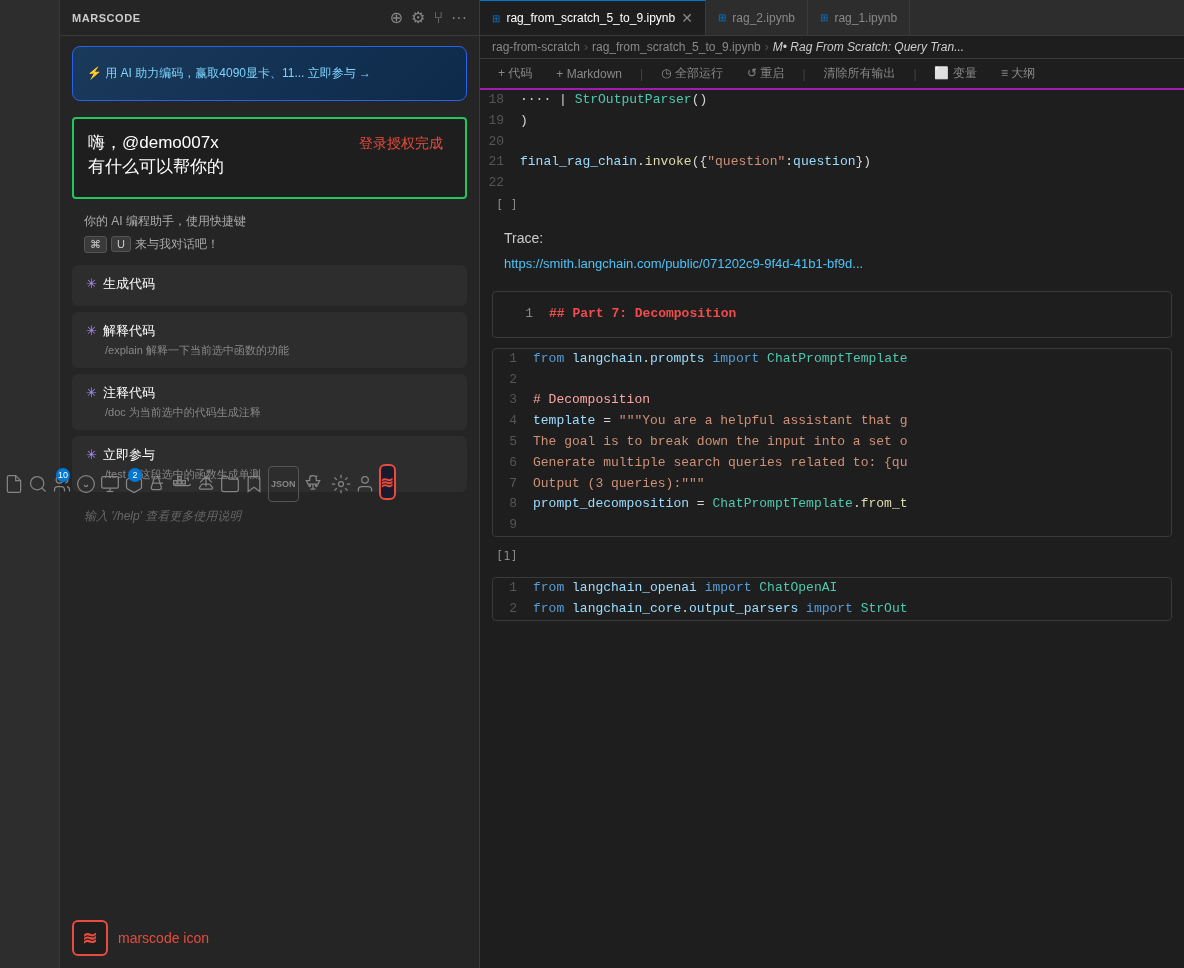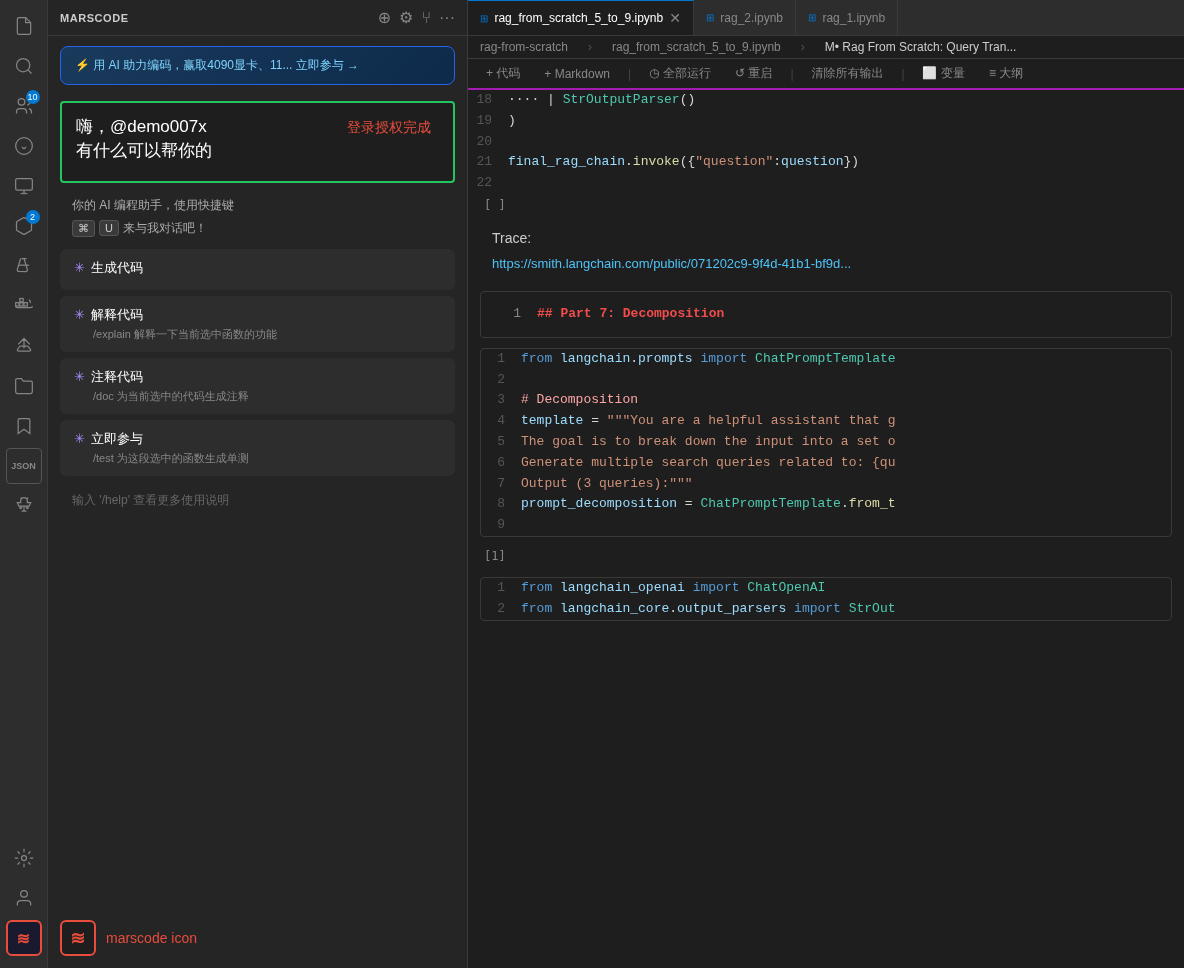--- a/index.html
+++ b/index.html
@@ -1,25 +1,25 @@
 <!DOCTYPE html>
 <html><head>
   <meta charset="utf-8">
   <style>
     * { margin: 0; padding: 0; box-sizing: border-box; }
     body { font-family: -apple-system, BlinkMacSystemFont, 'Segoe UI', sans-serif; background: #1e1e1e; display: flex; height: 968px; overflow: hidden; font-size: 13px; }
 
     
     .activity-bar {
-      width: 48px;
+      width: 60px;
       background: #2d2d2d;
       display: flex;
-      flex-direction: column;
-      align-items: center;
-      padding: 8px 11px;
+      flex-direction: row;
+      align-items: center;
+      padding: 8px 4px;
       gap: 4px;
       border-right: 1px solid #3a3a3a;
     }
     .activity-icon {
       width: 36px;
       height: 36px;
       display: flex;
       align-items: center;
       justify-content: center;
       border-radius: 6px;
@@ -82,21 +82,21 @@
       cursor: pointer;
       font-size: 16px;
     }
 
     
     .promo-banner {
       margin: 10px 12px;
       background: linear-gradient(135deg, #1a3a5c, #0d2a4a);
       border: 1px solid #2563eb;
       border-radius: 8px;
-      padding: 10px 14px;
+      padding: 18px 14px;
       cursor: pointer;
       display: flex;
       align-items: center;
       gap: 6px;
     }
     .promo-text {
       color: #7dd3fc;
       font-size: 12px;
       flex: 1;
     }
@@ -175,20 +175,21 @@
       font-size: 11px;
       color: #888888;
       margin-left: 19px;
     }
 
     
     .help-text {
       padding: 12px 24px;
       color: #666666;
       font-size: 12px;
+      font-style: italic;
     }
 
     
     .marscode-bottom {
       margin-top: auto;
       padding: 12px;
       display: flex;
       align-items: center;
       gap: 10px;
       cursor: pointer;
@@ -252,27 +253,27 @@
       cursor: pointer;
     }
 
     
     .breadcrumb {
       padding: 4px 12px;
       font-size: 12px;
       color: #888888;
       display: flex;
       align-items: center;
-      gap: 20px;
+      gap: 4px;
       border-bottom: 1px solid #3a3a3a;
       background: #1e1e1e;
     }
     .breadcrumb-sep { color: #555; }
     .breadcrumb-item { cursor: pointer; }
-    .breadcrumb-item.active { color: #cccccc; }
+    .breadcrumb-item.active { color: #cccccc; font-style: italic; }
 
     
     .editor-toolbar {
       padding: 4px 12px;
       display: flex;
       align-items: center;
       gap: 12px;
       border-bottom: 2px solid #a21caf;
       background: #1e1e1e;
     }

